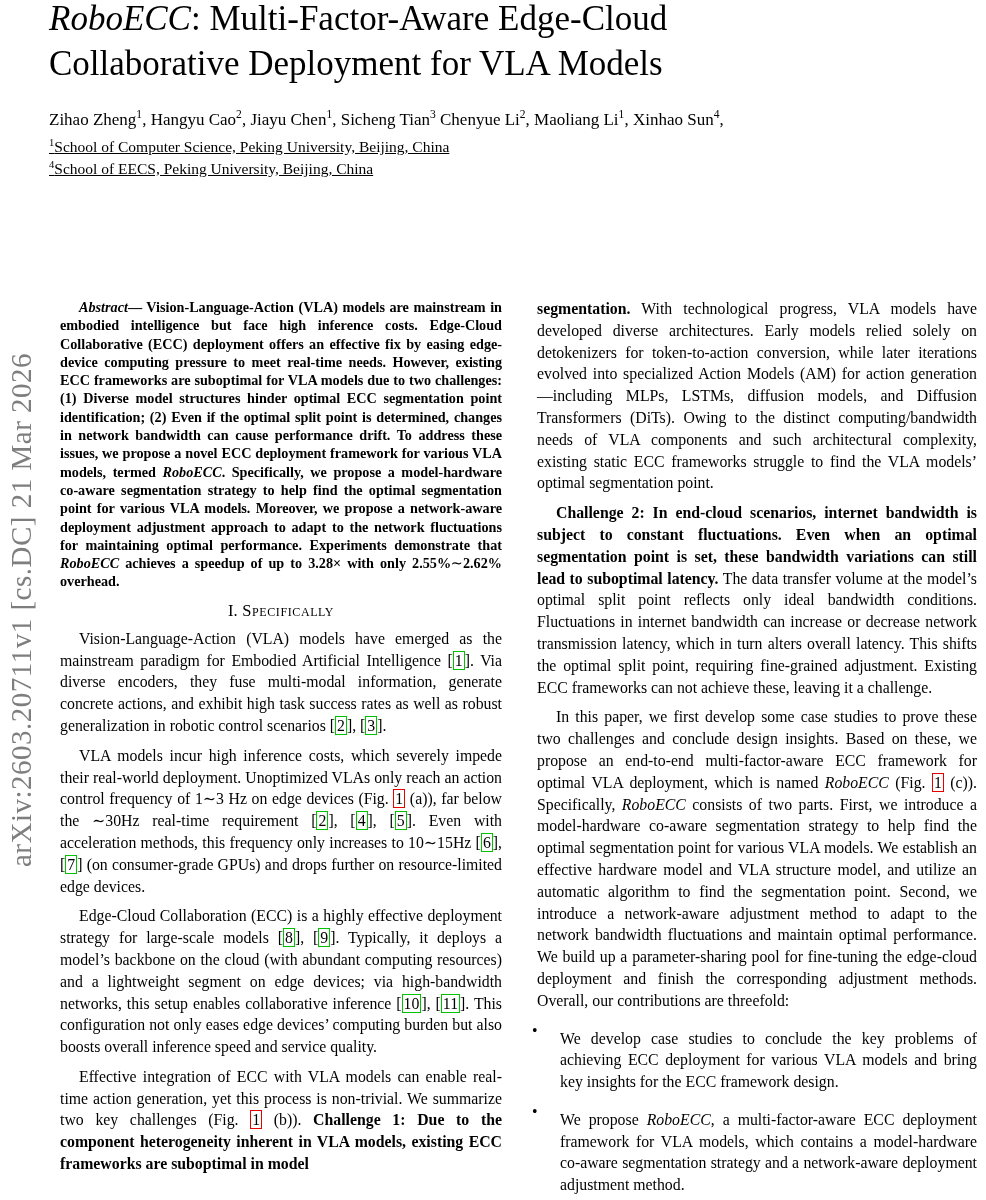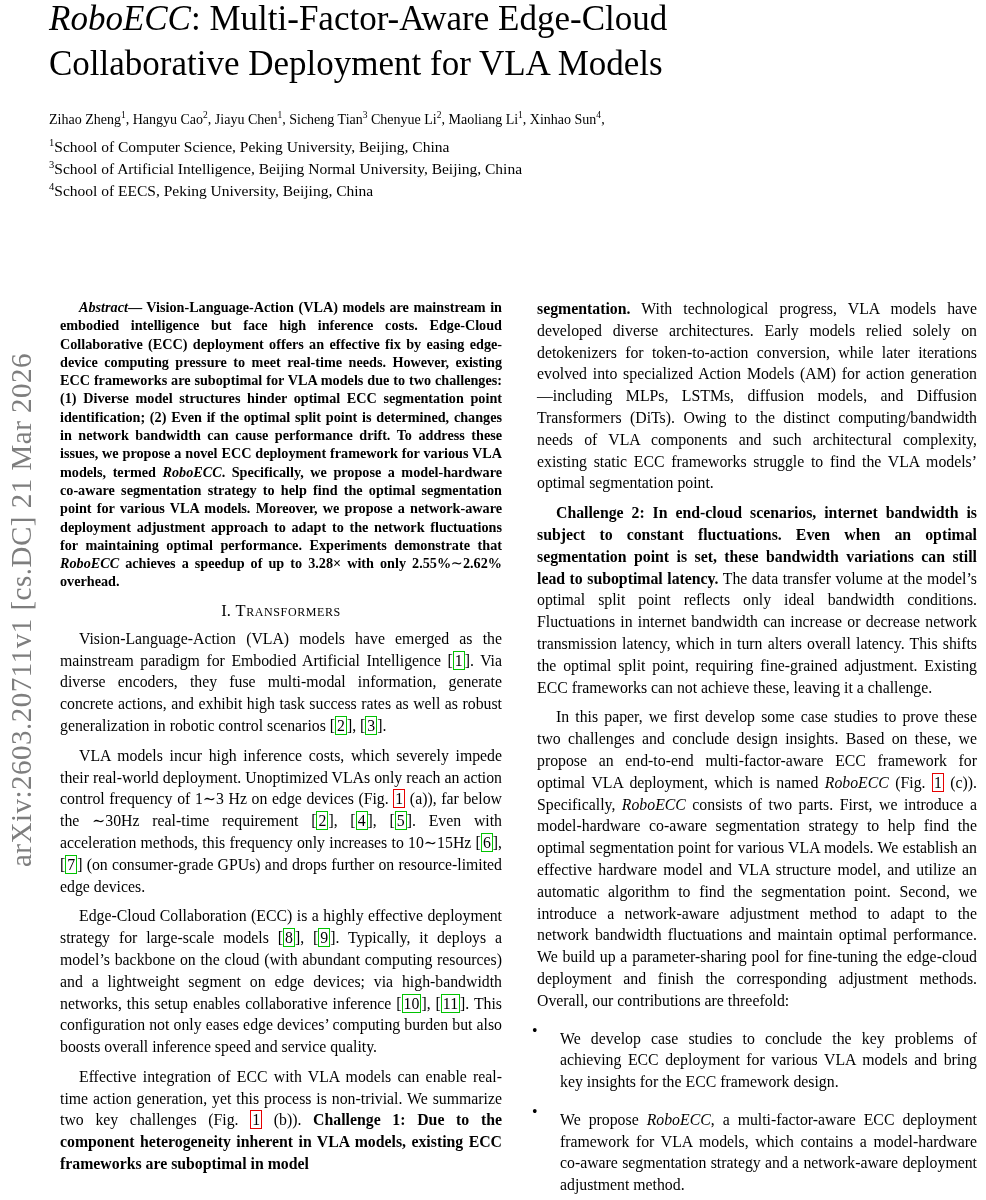--- a/index.html
+++ b/index.html
@@ -18,22 +18,22 @@
     transform:translate(-50%,-50%) rotate(-90deg);
     white-space:nowrap;
     font-size:29px;
     letter-spacing:0.5px;
     color:var(--wm,#7e7e7e);
   }
   
   .header{position:absolute;left:49px;top:0;width:936px;text-align:left;}
   .title{margin:-4px 0 0 0;font-weight:normal;font-size:35px;line-height:45px;}
   .title .tline{display:block;}
-  .authors{margin-top:21px;font-size:14px;line-height:25px;}
-  .affils{margin-top:4px;font-size:15.5px;line-height:22px;}
+  .authors{margin-top:21px;font-size:17px;line-height:25px;}
+  .affils{margin-top:4px;font-size:15.5px;line-height:22px;text-decoration:underline;}
   
   .col{position:absolute;top:290px;text-align:justify;}
   .col-left{left:52px;width:458px;}
   .col-right{left:529px;width:456px;}
   .abstract{
     margin:8px;font-size:14.2px;line-height:18.3px;
     font-weight:bold;text-indent:19px;
   }
   .heading{
     margin:10px 0 7px 0;font-weight:normal;font-size:16.5px;
@@ -64,28 +64,27 @@
   <div class="header">
     <h1 class="title">
       <span class="tline"><span class="i">RoboECC</span><span>: Multi-Factor-Aware Edge-Cloud</span></span>
       <span class="tline"><span>Collaborative Deployment for VLA Models</span></span>
     </h1>
     <div class="authors">
       <div><span>Zihao Zheng</span><span class="sup">1</span><span>, Hangyu Cao</span><span class="sup">2</span><span>, Jiayu Chen</span><span class="sup">1</span><span>, Sicheng Tian</span><span class="sup">3</span><span> Chenyue Li</span><span class="sup">2</span><span>, Maoliang Li</span><span class="sup">1</span><span>, Xinhao Sun</span><span class="sup">4</span><span>,</span></div>
     </div>
     <div class="affils">
       <div><span class="sup">1</span><span>School of Computer Science, Peking University, Beijing, China</span></div>
-      <div><span class="sup">3</span><span>School of Artificial Intelligence, Beijing Normal University, Beijing, China</span></div>
       <div><span class="sup">4</span><span>School of EECS, Peking University, Beijing, China</span></div>
     </div>
   </div>
 
   <div class="col col-left">
     <p class="abstract"><span class="b i">Abstract</span><span class="b">— Vision-Language-Action (VLA) models are mainstream in embodied intelligence but face high inference costs. Edge-Cloud Collaborative (ECC) deployment offers an effective fix by easing edge-device computing pressure to meet real-time needs. However, existing ECC frameworks are suboptimal for VLA models due to two challenges: (1) Diverse model structures hinder optimal ECC segmentation point identification; (2) Even if the optimal split point is determined, changes in network bandwidth can cause performance drift. To address these issues, we propose a novel ECC deployment framework for various VLA models, termed </span><span class="b i">RoboECC</span><span class="b">. Specifically, we propose a model-hardware co-aware segmentation strategy to help find the optimal segmentation point for various VLA models. Moreover, we propose a network-aware deployment adjustment approach to adapt to the network fluctuations for maintaining optimal performance. Experiments demonstrate that </span><span class="b i">RoboECC</span><span class="b"> achieves a speedup of up to 3.28× with only 2.55%∼2.62% overhead.</span></p>
-    <h2 class="heading"><span>I. </span><span class="sc">Transformers</span></h2>
+    <h2 class="heading"><span>I. </span><span class="sc">Specifically</span></h2>
     <p class="para"><span>Vision-Language-Action (VLA) models have emerged as the mainstream paradigm for Embodied Artificial Intelligence [</span><span class="cbox" style="border-color: rgb(0, 195, 0);">1</span><span>]. Via diverse encoders, they fuse multi-modal information, generate concrete actions, and exhibit high task success rates as well as robust generalization in robotic control scenarios [</span><span class="cbox" style="border-color: rgb(0, 195, 0);">2</span><span>], [</span><span class="cbox" style="border-color: rgb(0, 195, 0);">3</span><span>].</span></p>
     <p class="para"><span>VLA models incur high inference costs, which severely impede their real-world deployment. Unoptimized VLAs only reach an action control frequency of 1∼3 Hz on edge devices (Fig. </span><span class="cbox" style="border-color: rgb(230, 0, 0);">1</span><span> (a)), far below the ∼30Hz real-time requirement [</span><span class="cbox" style="border-color: rgb(0, 195, 0);">2</span><span>], [</span><span class="cbox" style="border-color: rgb(0, 195, 0);">4</span><span>], [</span><span class="cbox" style="border-color: rgb(0, 195, 0);">5</span><span>]. Even with acceleration methods, this frequency only increases to 10∼15Hz [</span><span class="cbox" style="border-color: rgb(0, 195, 0);">6</span><span>], [</span><span class="cbox" style="border-color: rgb(0, 195, 0);">7</span><span>] (on consumer-grade GPUs) and drops further on resource-limited edge devices.</span></p>
     <p class="para"><span>Edge-Cloud Collaboration (ECC) is a highly effective deployment strategy for large-scale models [</span><span class="cbox" style="border-color: rgb(0, 195, 0);">8</span><span>], [</span><span class="cbox" style="border-color: rgb(0, 195, 0);">9</span><span>]. Typically, it deploys a model’s backbone on the cloud (with abundant computing resources) and a lightweight segment on edge devices; via high-bandwidth networks, this setup enables collaborative inference [</span><span class="cbox" style="border-color: rgb(0, 195, 0);">10</span><span>], [</span><span class="cbox" style="border-color: rgb(0, 195, 0);">11</span><span>]. This configuration not only eases edge devices’ computing burden but also boosts overall inference speed and service quality.</span></p>
     <p class="para"><span>Effective integration of ECC with VLA models can enable real-time action generation, yet this process is non-trivial. We summarize two key challenges (Fig. </span><span class="cbox" style="border-color: rgb(230, 0, 0);">1</span><span> (b)). </span><span class="b">Challenge 1: Due to the component heterogeneity inherent in VLA models, existing ECC frameworks are suboptimal in model</span></p>
   </div>
 
   <div class="col col-right">
     <p class="para noindent"><span class="b">segmentation.</span><span> With technological progress, VLA models have developed diverse architectures. Early models relied solely on detokenizers for token-to-action conversion, while later iterations evolved into specialized Action Models (AM) for action generation—including MLPs, LSTMs, diffusion models, and Diffusion Transformers (DiTs). Owing to the distinct computing/bandwidth needs of VLA components and such architectural complexity, existing static ECC frameworks struggle to find the VLA models’ optimal segmentation point.</span></p>
     <p class="para"><span class="b">Challenge 2: In end-cloud scenarios, internet bandwidth is subject to constant fluctuations. Even when an optimal segmentation point is set, these bandwidth variations can still lead to suboptimal latency.</span><span> The data transfer volume at the model’s optimal split point reflects only ideal bandwidth conditions. Fluctuations in internet bandwidth can increase or decrease network transmission latency, which in turn alters overall latency. This shifts the optimal split point, requiring fine-grained adjustment. Existing ECC frameworks can not achieve these, leaving it a challenge.</span></p>
     <p class="para"><span>In this paper, we first develop some case studies to prove these two challenges and conclude design insights. Based on these, we propose an end-to-end multi-factor-aware ECC framework for optimal VLA deployment, which is named </span><span class="i">RoboECC</span><span> (Fig. </span><span class="cbox" style="border-color: rgb(230, 0, 0);">1</span><span> (c)). Specifically, </span><span class="i">RoboECC</span><span> consists of two parts. First, we introduce a model-hardware co-aware segmentation strategy to help find the optimal segmentation point for various VLA models. We establish an effective hardware model and VLA structure model, and utilize an automatic algorithm to find the segmentation point. Second, we introduce a network-aware adjustment method to adapt to the network bandwidth fluctuations and maintain optimal performance. We build up a parameter-sharing pool for fine-tuning the edge-cloud deployment and finish the corresponding adjustment methods. Overall, our contributions are threefold:</span></p>

